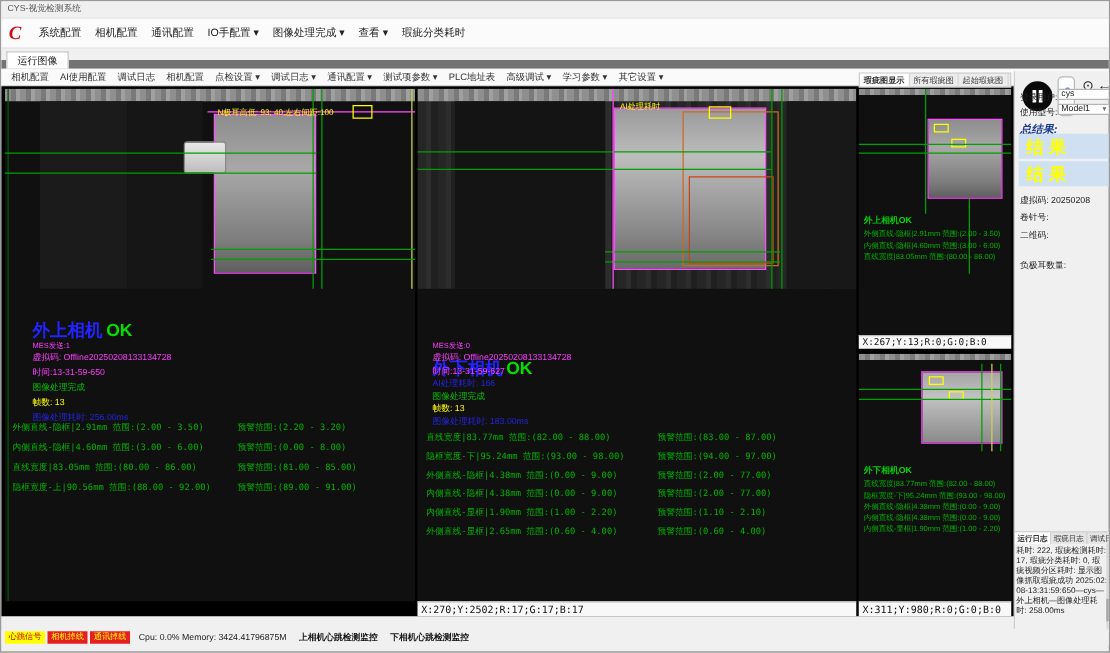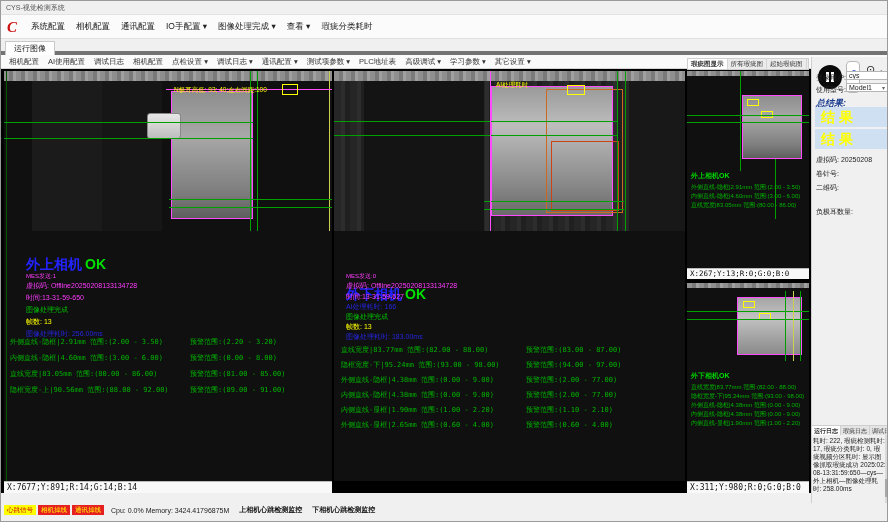--- a/index.html
+++ b/index.html
@@ -10,21 +10,21 @@
   .abs{position:absolute;}
 
   
   .titlebar{left:0;top:0;width:888px;height:14px;background:#f0f0f0;border-bottom:1px solid #e2e2e2;
             font-size:7px;color:#555;line-height:14px;padding-left:5px;}
   .menubar{left:0;top:14px;width:888px;height:24px;background:#fbfbfb;border-bottom:1px solid #e0e0e0;
            display:flex;align-items:center;}
   .logo{width:16px;height:16px;margin:0 8px 0 6px;color:#cc1111;font-weight:bold;font-style:italic;
         font-size:15px;line-height:16px;font-family:"Liberation Serif","DejaVu Serif",serif;}
   .menu-item{font-size:8.5px;color:#222;margin-right:11px;white-space:nowrap;cursor:default;}
-  .tabrow{left:0;top:38px;width:888px;height:16px;background:#f0f0f0;border-bottom:4px solid #737373;}
+  .tabrow{left:0;top:38px;width:888px;height:16px;background:#f0f0f0;border-bottom:7px solid #737373;}
   .tab-sel{position:absolute;left:4px;top:2px;height:14px;background:#fff;border:1px solid #c8c8c8;border-bottom:none;
            font-size:8px;color:#222;line-height:13px;padding:0 8px;}
   .toolbar{left:0;top:54px;width:888px;height:14px;background:#fafafa;border-bottom:1px solid #d5d5d5;
            display:flex;align-items:center;padding-left:8px;}
   .tool-item{font-size:7.5px;color:#333;margin-right:9px;white-space:nowrap;}
 
   
   .main{left:0;top:68px;width:888px;height:424px;background:#000;}
 
   
@@ -172,21 +172,20 @@
 
     <div class="mrow" style="left:6px;top:266px;">外侧直线-隐框|2.91mm 范围:(2.00 - 3.50)</div>
     <div class="mrow" style="left:186px;top:266px;">预警范围:(2.20 - 3.20)</div>
     <div class="mrow" style="left:6px;top:282px;">内侧直线-隐框|4.60mm 范围:(3.00 - 6.00)</div>
     <div class="mrow" style="left:186px;top:282px;">预警范围:(0.00 - 8.00)</div>
     <div class="mrow" style="left:6px;top:298px;">直线宽度|83.05mm 范围:(80.00 - 86.00)</div>
     <div class="mrow" style="left:186px;top:298px;">预警范围:(81.00 - 85.00)</div>
     <div class="mrow" style="left:6px;top:314px;">隐框宽度-上|90.56mm 范围:(88.00 - 92.00)</div>
     <div class="mrow" style="left:186px;top:314px;">预警范围:(89.00 - 91.00)</div>
   </div>
-  <div class="vstatus" style="left:3px;top:480px;width:328px;height:12px;">X:7677;Y:891;R:14;G:14;B:14</div>
 
   <div class="view" style="left:333px;top:70px;width:351px;height:410px;">
     <div class="machtex" style="left:0;top:0;width:351px;height:160px;"></div>
     <div class="texband" style="left:0;top:0;width:351px;height:10px;"></div>
     <div class="darkband" style="left:30px;top:10px;width:120px;height:150px;background:#141414;"></div>
     <div class="darkband" style="left:295px;top:10px;width:56px;height:150px;background:#181818;"></div>
 
     <div class="metal" style="left:157px;top:15px;width:122px;height:130px;background:linear-gradient(180deg,#9a9a9a,#bdbdbd 30%,#8a8a8a 75%,#6a6a6a);"></div>
     <div class="orect" style="left:212px;top:18px;width:77px;height:124px;"></div>
     <div class="orect" style="left:217px;top:70px;width:68px;height:70px;border-color:#cc4416;"></div>
@@ -219,20 +218,21 @@
     <div class="mrow" style="left:192px;top:289px;">预警范围:(94.00 - 97.00)</div>
     <div class="mrow" style="left:7px;top:304px;">外侧直线-隐框|4.38mm 范围:(0.00 - 9.00)</div>
     <div class="mrow" style="left:192px;top:304px;">预警范围:(2.00 - 77.00)</div>
     <div class="mrow" style="left:7px;top:319px;">内侧直线-隐框|4.38mm 范围:(0.00 - 9.00)</div>
     <div class="mrow" style="left:192px;top:319px;">预警范围:(2.00 - 77.00)</div>
     <div class="mrow" style="left:7px;top:334px;">内侧直线-显框|1.90mm 范围:(1.00 - 2.20)</div>
     <div class="mrow" style="left:192px;top:334px;">预警范围:(1.10 - 2.10)</div>
     <div class="mrow" style="left:7px;top:349px;text-align:right;">外侧直线-显框|2.65mm 范围:(0.60 - 4.00)</div>
     <div class="mrow" style="left:192px;top:349px;">预警范围:(0.60 - 4.00)</div>
   </div>
+  <div class="vstatus" style="left:333px;top:480px;width:351px;height:12px;">X:270;Y:2502;R:17;G:17;B:17</div>
 
   <div class="abs small-tabs">
     <span class="stab sel">瑕疵图显示</span>
     <span class="stab">所有瑕疵图</span>
     <span class="stab">起始瑕疵图</span>
   </div>
 
   <div class="view" style="left:686px;top:70px;width:122px;height:197px;">
     <div class="texband" style="left:0;top:0;width:122px;height:5px;"></div>
     <div class="metal" style="left:55px;top:24px;width:60px;height:64px;"></div>

